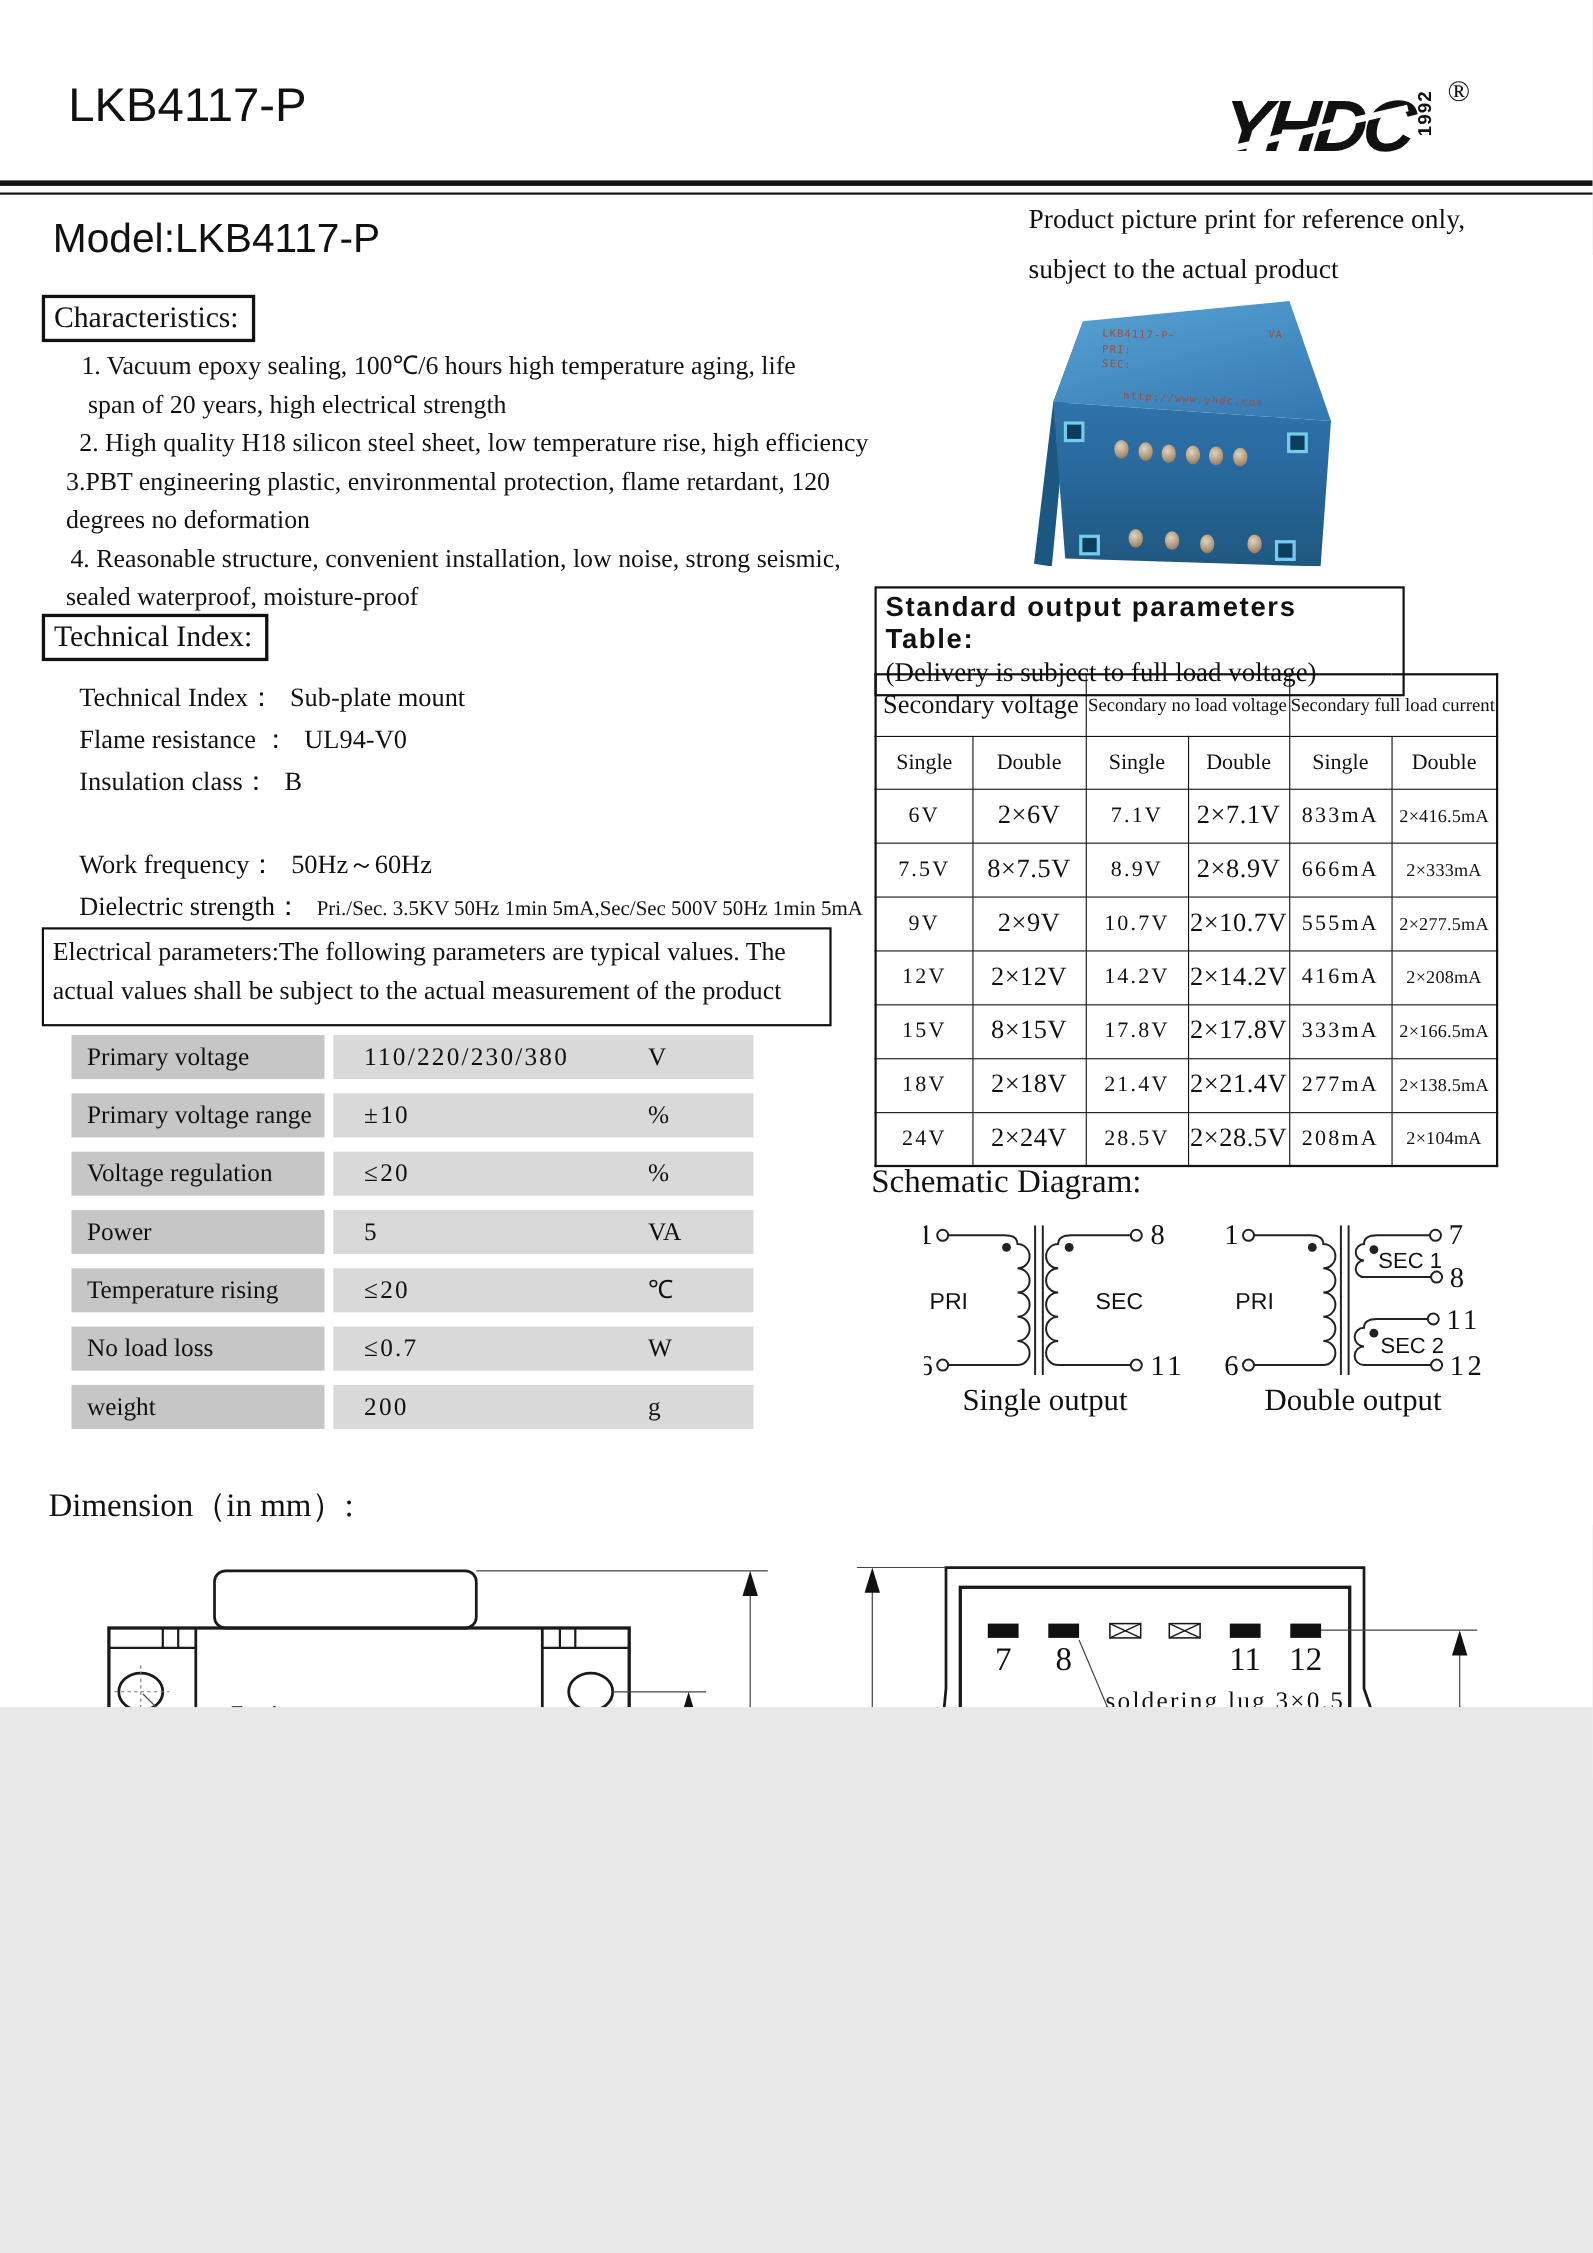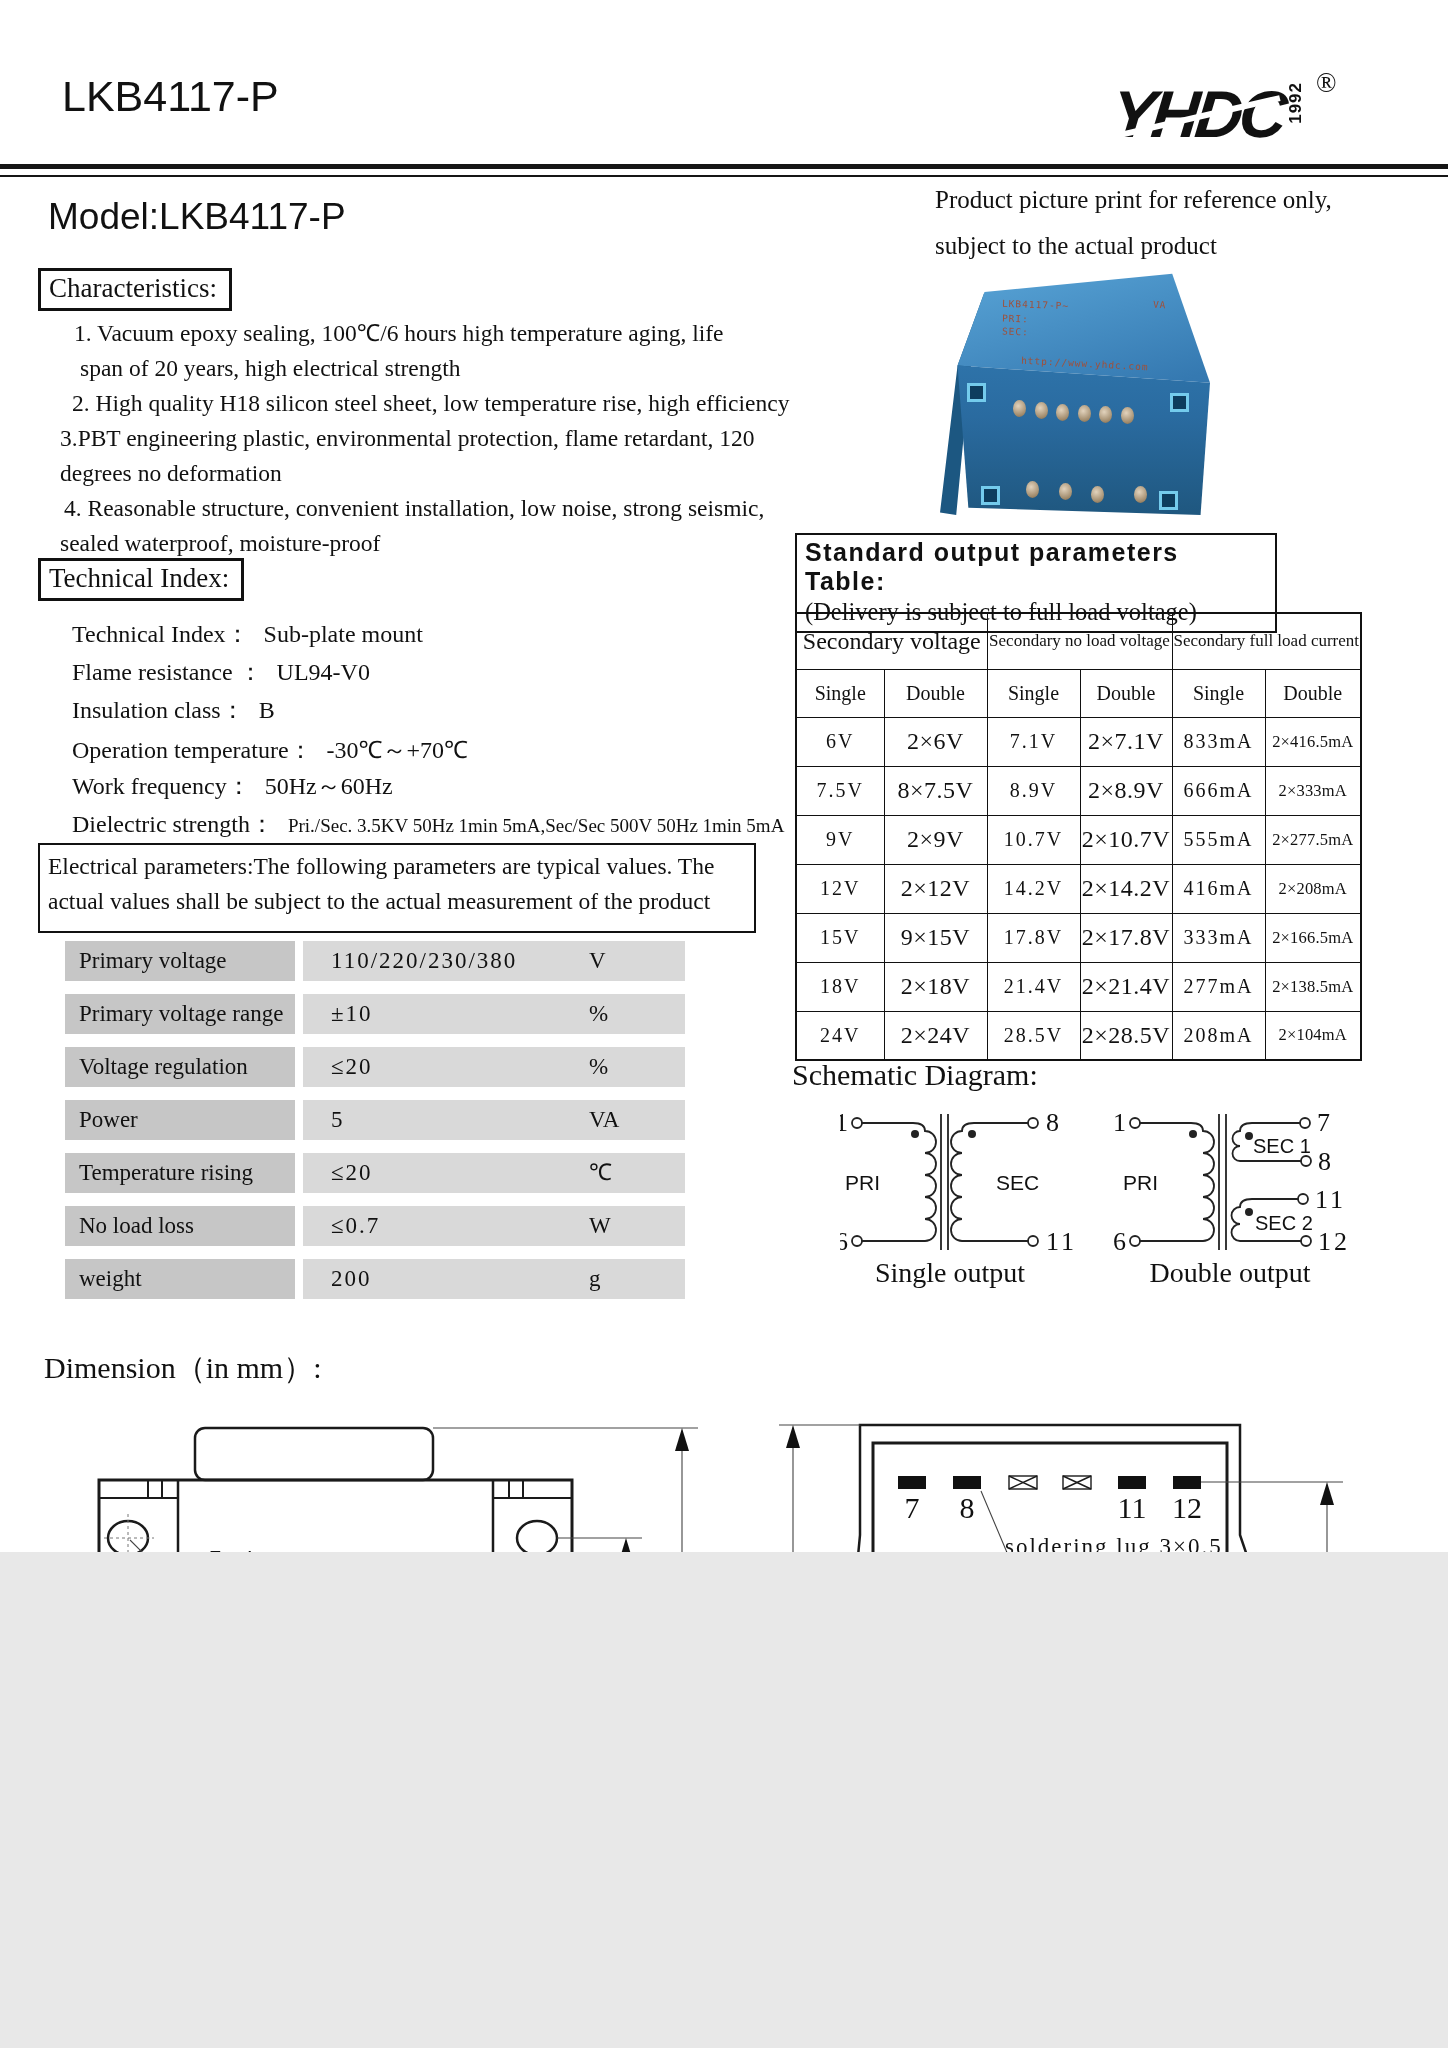--- a/index.html
+++ b/index.html
@@ -130,23 +130,20 @@
   </div>
   <div class="tech-line" style="top:618px;">
     <span class="tl">Technical Index：</span><span class="tv">Sub-plate mount</span>
   </div>
   <div class="tech-line" style="top:656px;">
     <span class="tl">Flame resistance ：</span><span class="tv">UL94-V0</span>
   </div>
   <div class="tech-line" style="top:694px;">
     <span class="tl">Insulation class：</span><span class="tv">B</span>
   </div>
-  <div class="tech-line" style="top:732px;">
-    <span class="tl">Operation temperature：</span><span class="tv">-30℃～+70℃</span>
-  </div>
   <div class="tech-line" style="top:770px;">
     <span class="tl">Work frequency：</span><span class="tv">50Hz～60Hz</span>
   </div>
   <div class="tech-line" style="top:808px;">
     <span class="tl">Dielectric strength：</span><span class="tv small">Pri./Sec. 3.5KV 50Hz 1min 5mA,Sec/Sec 500V 50Hz 1min 5mA</span>
   </div>
 
   <div class="note-box">
     <div>Electrical parameters:The following parameters are typical values. The</div>
     <div>actual values shall be subject to the actual measurement of the product</div>
@@ -236,21 +233,21 @@
     <tr style="height:49px;">
       <td class="dv">12V</td>
       <td class="dv2">2×12V</td>
       <td class="dv">14.2V</td>
       <td class="dv2">2×14.2V</td>
       <td class="dv">416mA</td>
       <td class="dv3">2×208mA</td>
     </tr>
     <tr style="height:49px;">
       <td class="dv">15V</td>
-      <td class="dv2">9×15V</td>
+      <td class="dv2">8×15V</td>
       <td class="dv">17.8V</td>
       <td class="dv2">2×17.8V</td>
       <td class="dv">333mA</td>
       <td class="dv3">2×166.5mA</td>
     </tr>
     <tr style="height:49px;">
       <td class="dv">18V</td>
       <td class="dv2">2×18V</td>
       <td class="dv">21.4V</td>
       <td class="dv2">2×21.4V</td>

